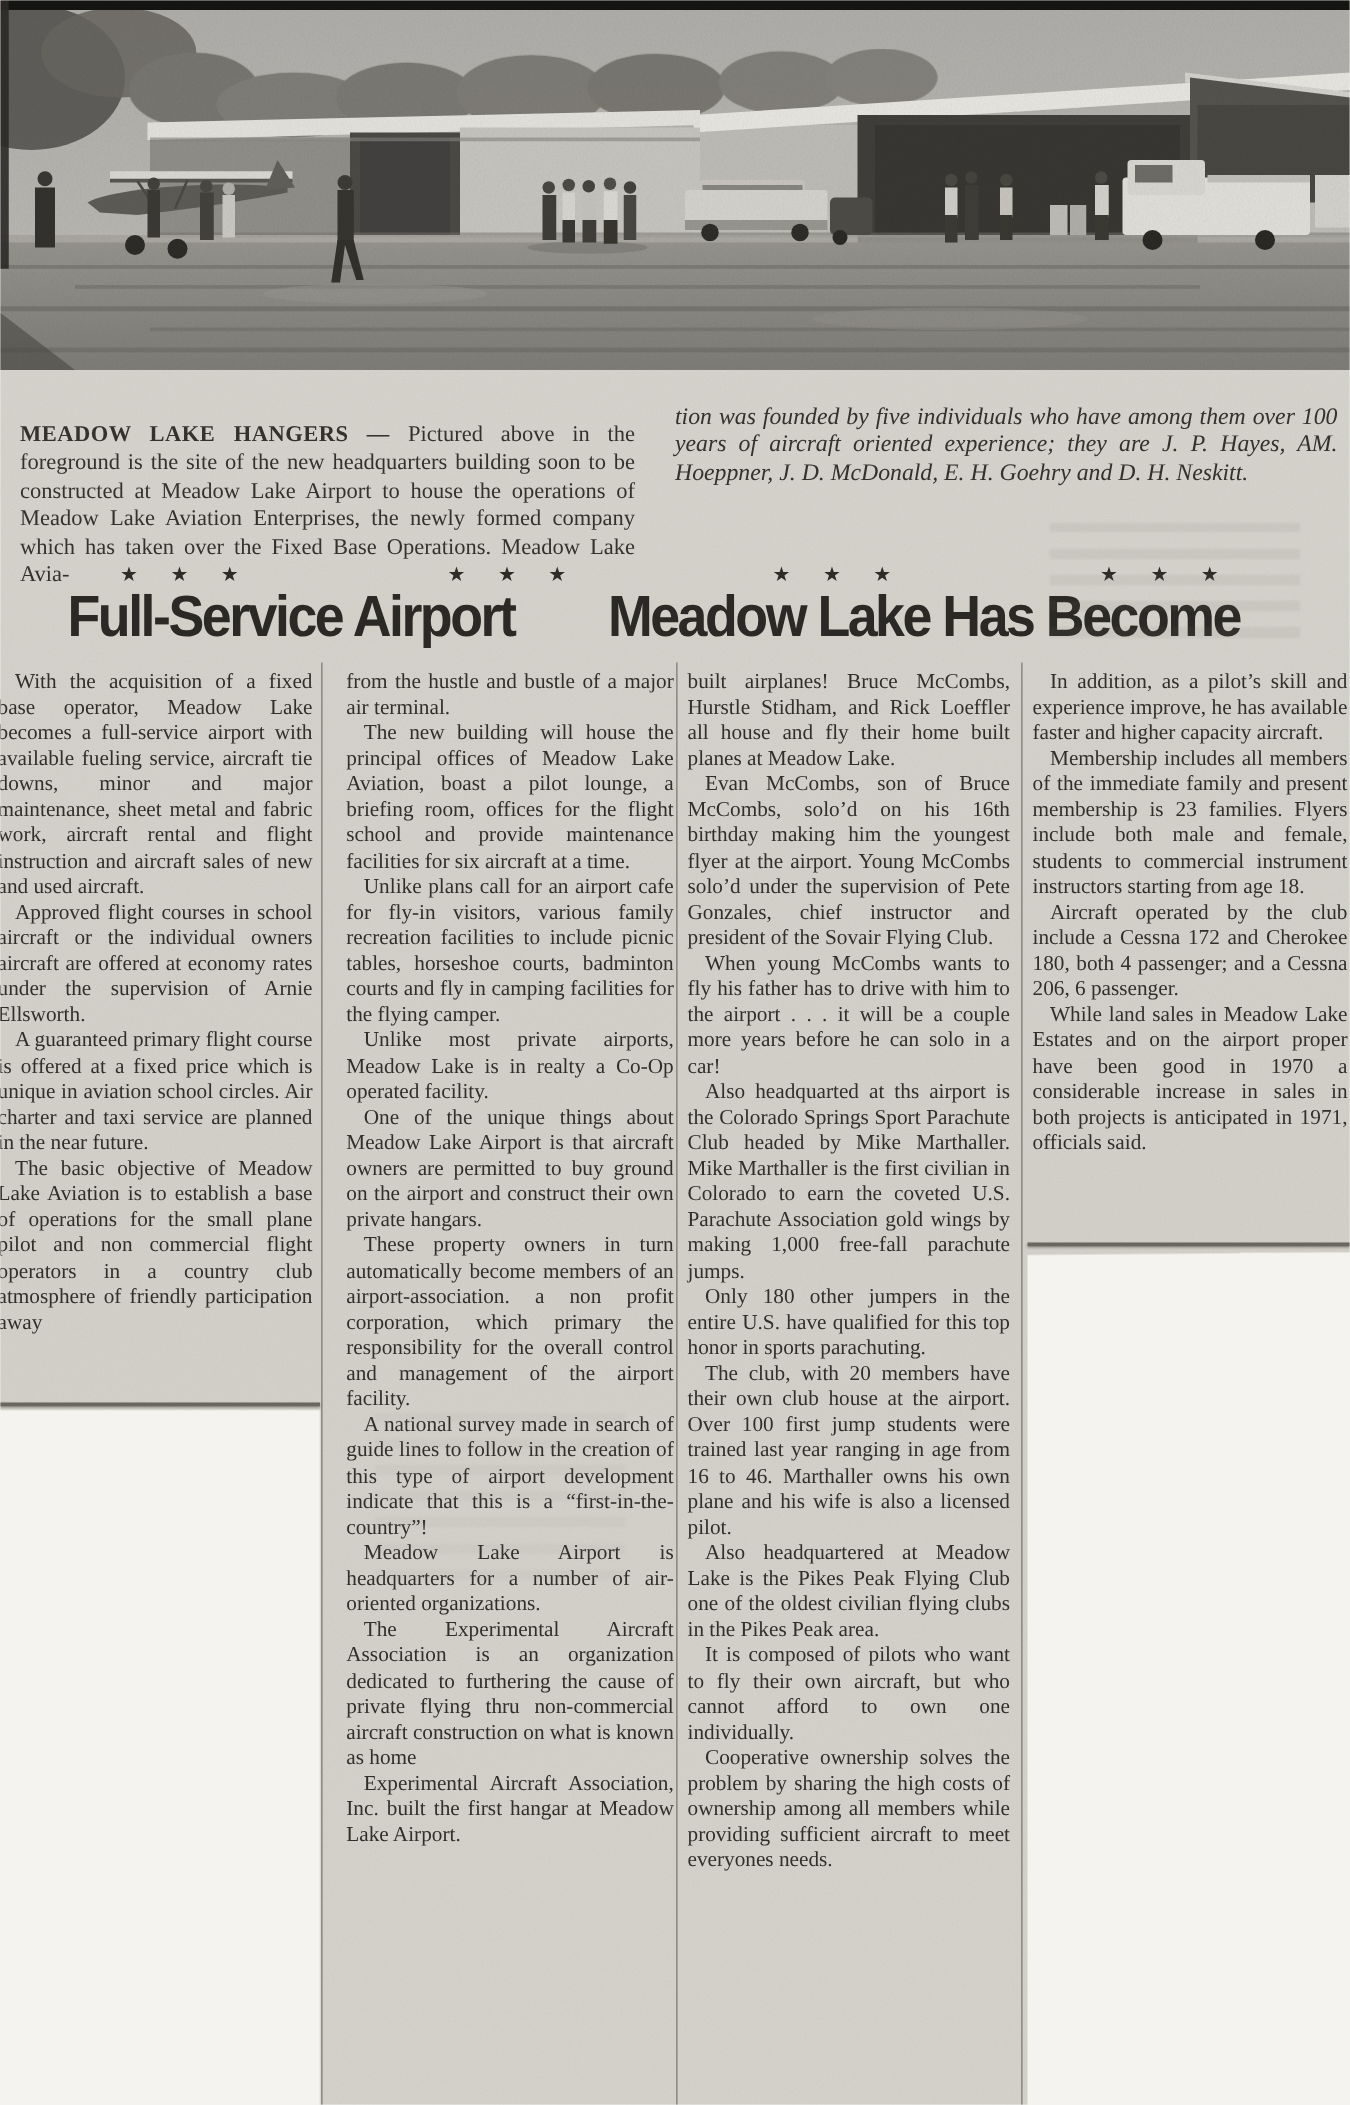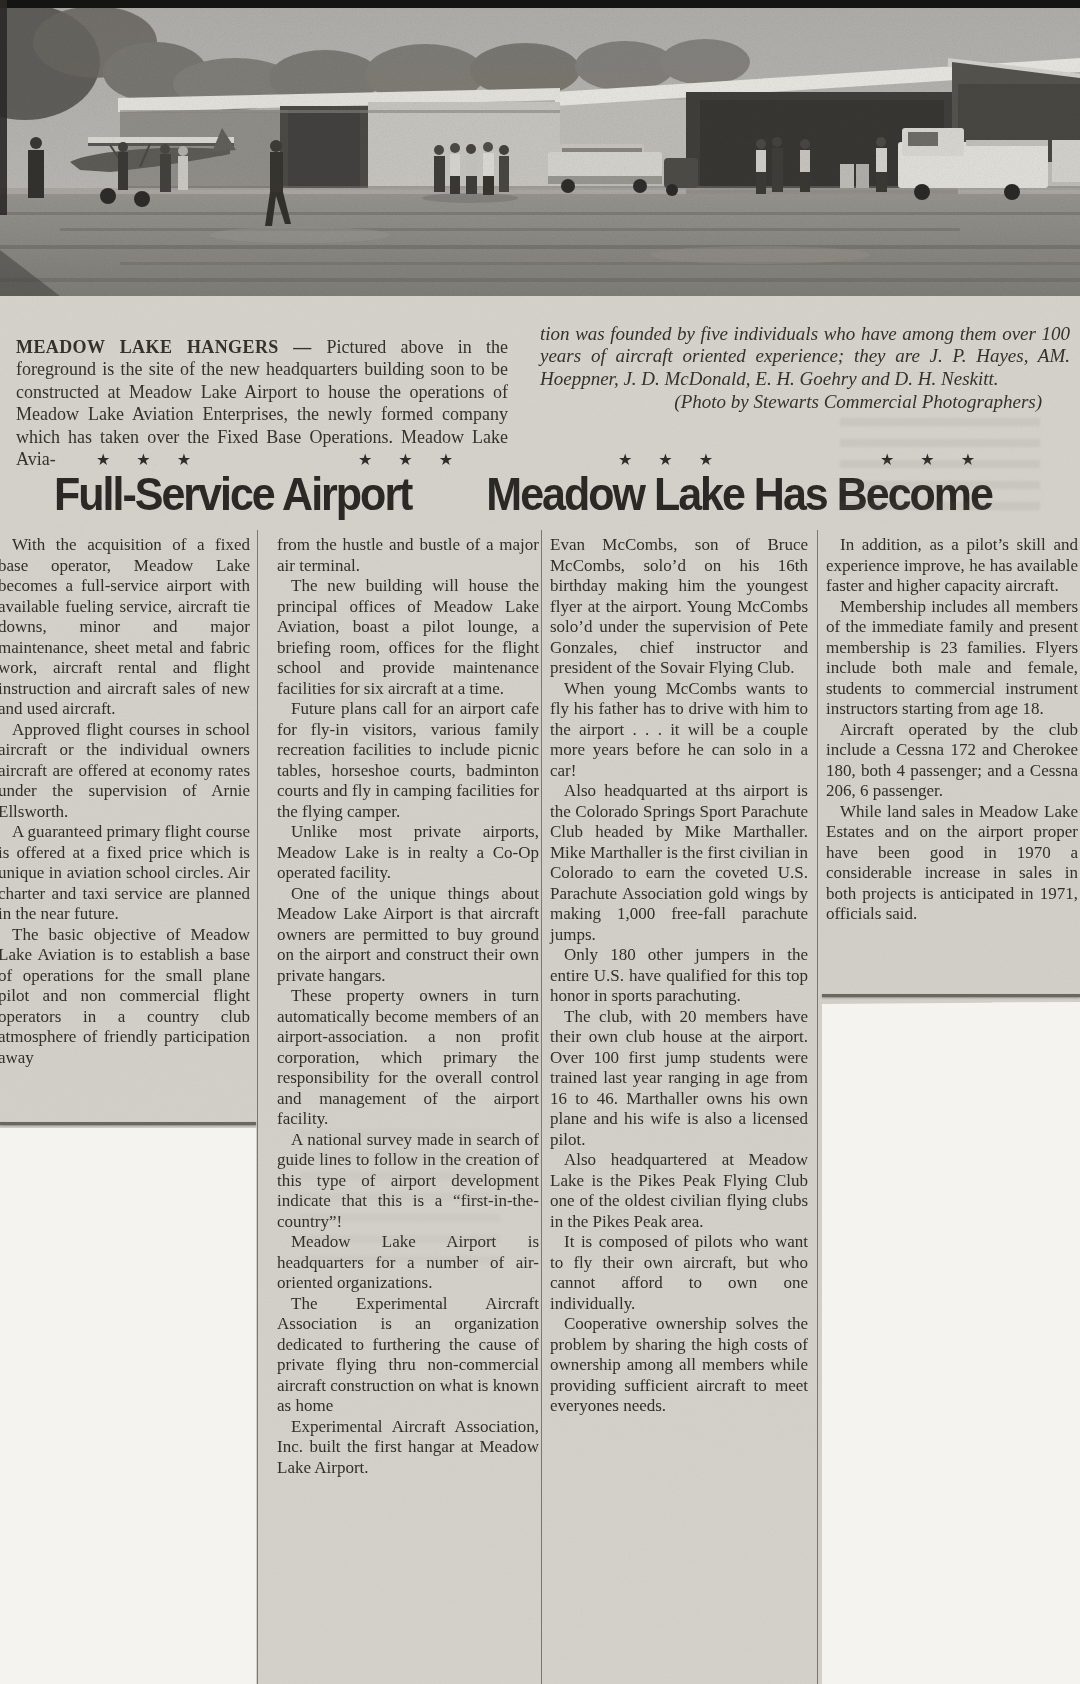--- a/index.html
+++ b/index.html
@@ -198,21 +198,21 @@
       <g>
         <rect x="0" y="0" width="1080" height="8" fill="#141412"></rect>
         <rect x="0" y="0" width="7" height="215" fill="#2c2a28" opacity=".9"></rect>
         <path d="M0,250 L60,296 L0,296 Z" fill="#45433f" opacity=".55"></path>
       </g>
 
       <rect x="0" y="0" width="1080" height="296" filter="url(#pgrain)" opacity=".22" style="mix-blend-mode:multiply"></rect>
     </svg>
 
     <p class="caption-left"><span class="caption-lead">MEADOW LAKE HANGERS — </span><span>Pictured above in the foreground is the site of the new headquarters building soon to be constructed at Meadow Lake Airport to house the operations of Meadow Lake Aviation Enterprises, the newly formed company which has taken over the Fixed Base Operations. Meadow Lake Avia-</span></p>
-    <p class="caption-right"><span>tion was founded by five individuals who have among them over 100 years of aircraft oriented experience; they are J. P. Hayes, AM. Hoeppner, J. D. McDonald, E. H. Goehry and D. H. Neskitt.</span><span class="credit">(Photo by Stewarts Commercial Photographers)</span></p>
+    <p class="caption-right"><span>tion was founded by five individuals who have among them over 100 years of aircraft oriented experience; they are J. P. Hayes, AM. Hoeppner, J. D. McDonald, E. H. Goehry and D. H. Neskitt.</span></p>
 
     <span class="star-row s1">★ ★ ★</span>
     <span class="star-row s2">★ ★ ★</span>
     <span class="star-row s3">★ ★ ★</span>
     <span class="star-row s4">★ ★ ★</span>
 
     <div class="headline">
       <span>Full-Service Airport</span>
       <span>Meadow Lake Has Become</span>
     </div>
@@ -223,30 +223,31 @@
 
     <div class="column c1">
         <p>With the acquisition of a fixed base operator, Meadow Lake becomes a full-service airport with available fueling service, aircraft tie downs, minor and major maintenance, sheet metal and fabric work, aircraft rental and flight instruction and aircraft sales of new and used aircraft.</p>
         <p>Approved flight courses in school aircraft or the individual owners aircraft are offered at economy rates under the supervision of Arnie Ellsworth.</p>
         <p>A guaranteed primary flight course is offered at a fixed price which is unique in aviation school circles. Air charter and taxi service are planned in the near future.</p>
         <p>The basic objective of Meadow Lake Aviation is to establish a base of operations for the small plane pilot and non commercial flight operators in a country club atmosphere of friendly participation away</p>
       </div>
     <div class="column c2 cont">
         <p>from the hustle and bustle of a major air terminal.</p>
         <p>The new building will house the principal offices of Meadow Lake Aviation, boast a pilot lounge, a briefing room, offices for the flight school and provide maintenance facilities for six aircraft at a time.</p>
-        <p>Future plans call for an airport cafe for fly-in visitors, various family recreation facilities to include picnic tables, horseshoe courts, badminton courts and fly in camping facilities for the flying camper.</p>
+        <p>Unlike plans call for an airport cafe for fly-in visitors, various family recreation facilities to include picnic tables, horseshoe courts, badminton courts and fly in camping facilities for the flying camper.</p>
         <p>Unlike most private airports, Meadow Lake is in realty a Co-Op operated facility.</p>
         <p>One of the unique things about Meadow Lake Airport is that aircraft owners are permitted to buy ground on the airport and construct their own private hangars.</p>
         <p>These property owners in turn automatically become members of an airport-association. a non profit corporation, which primary the responsibility for the overall control and management of the airport facility.</p>
         <p>A national survey made in search of guide lines to follow in the creation of this type of airport development indicate that this is a “first-in-the-country”!</p>
         <p>Meadow Lake Airport is headquarters for a number of air-oriented organizations.</p>
         <p>The Experimental Aircraft Association is an organization dedicated to furthering the cause of private flying thru non-commercial aircraft construction on what is known as home</p>
         <p>Experimental Aircraft Association, Inc. built the first hangar at Meadow Lake Airport.</p>
       </div>
     <div class="column c3 cont">
+        <p>built airplanes! Bruce McCombs, Hurstle Stidham, and Rick Loeffler all house and fly their home built planes at Meadow Lake.</p>
         <p>Evan McCombs, son of Bruce McCombs, solo’d on his 16th birthday making him the youngest flyer at the airport. Young McCombs solo’d under the supervision of Pete Gonzales, chief instructor and president of the Sovair Flying Club.</p>
         <p>When young McCombs wants to fly his father has to drive with him to the airport . . . it will be a couple more years before he can solo in a car!</p>
         <p>Also headquarted at ths airport is the Colorado Springs Sport Parachute Club headed by Mike Marthaller. Mike Marthaller is the first civilian in Colorado to earn the coveted U.S. Parachute Association gold wings by making 1,000 free-fall parachute jumps.</p>
         <p>Only 180 other jumpers in the entire U.S. have qualified for this top honor in sports parachuting.</p>
         <p>The club, with 20 members have their own club house at the airport. Over 100 first jump students were trained last year ranging in age from 16 to 46. Marthaller owns his own plane and his wife is also a licensed pilot.</p>
         <p>Also headquartered at Meadow Lake is the Pikes Peak Flying Club one of the oldest civilian flying clubs in the Pikes Peak area.</p>
         <p>It is composed of pilots who want to fly their own aircraft, but who cannot afford to own one individually.</p>
         <p>Cooperative ownership solves the problem by sharing the high costs of ownership among all members while providing sufficient aircraft to meet everyones needs.</p>
       </div>
     <div class="column c4">

